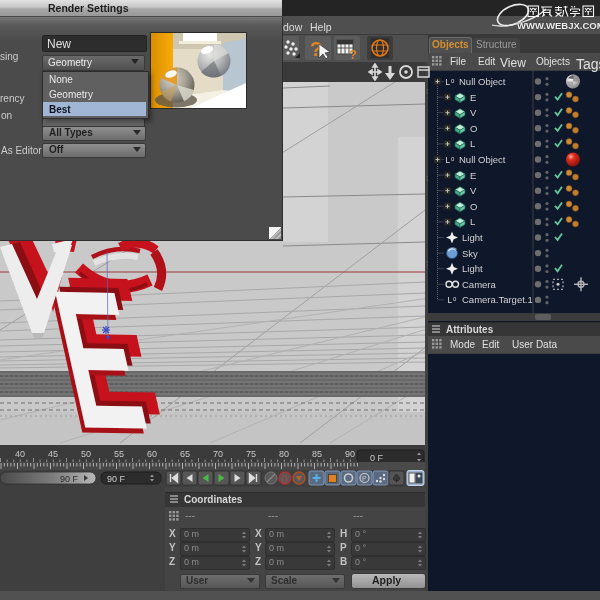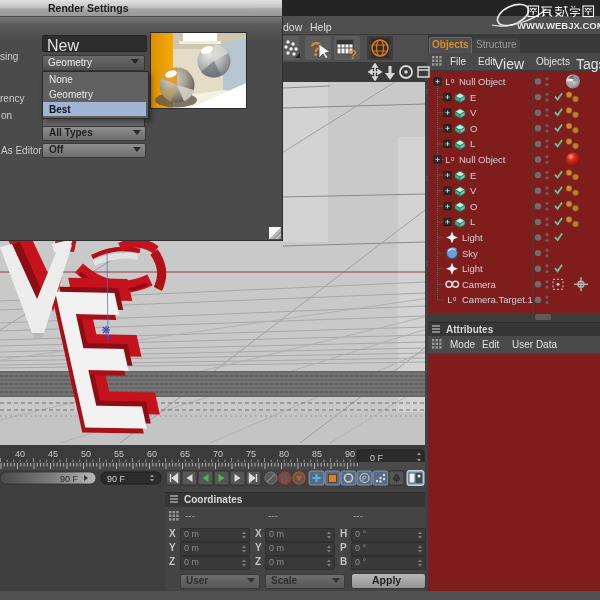--- a/index.html
+++ b/index.html
@@ -185,21 +185,21 @@
   <g stroke="#6a6a6a" stroke-width="1">
       <line x1="1.5" y1="28" x2="6.5" y2="28"></line>
       <line x1="1.5" y1="31" x2="6.5" y2="31"></line>
   <line x1="1.5" y1="115" x2="6.5" y2="115"></line>
       <line x1="1.5" y1="118" x2="6.5" y2="118"></line>
   <line x1="1.5" y1="200" x2="6.5" y2="200"></line>
       <line x1="1.5" y1="203" x2="6.5" y2="203"></line>
     </g>
 </svg>
 
-<div class="abs" style="left:428px;top:34px;width:172px;height:566px;background:#7f1d1d;">
+<div class="abs" style="left:428px;top:34px;width:172px;height:566px;background:#0f172a;">
 
   <div class="abs" style="left:0;top:0;width:172px;height:19px;background:#393939;"></div>
   <div class="abs" style="left:1px;top:2.5px;width:41px;height:16px;background:#4f4f4f;border:1px solid #6a6a6a;border-bottom:none;border-radius:3px 3px 0 0;"></div>
   <div class="abs" style="left:4px;top:5px;font-size:10px;font-weight:bold;color:#d78f2e;">Objects</div>
   <div class="abs" style="left:44px;top:3.5px;width:48px;height:15px;background:#434343;border-radius:3px 3px 0 0;"></div>
   <div class="abs" style="left:48px;top:5px;font-size:10px;color:#9b9b9b;">Structure</div>
 
   <div class="abs" style="left:0;top:19px;width:172px;height:17px;background:#4a4a4a;border-bottom:1px solid #3c3c3c;"></div>
   <svg class="abs" style="left:4px;top:22px;" width="12" height="12">
     <g fill="#9a9a9a">
@@ -209,21 +209,21 @@
     <rect x="0" y="3.6" width="2.4" height="2.4"></rect>
         <rect x="3.6" y="3.6" width="2.4" height="2.4"></rect>
         <rect x="7.2" y="3.6" width="2.4" height="2.4"></rect>
     <rect x="0" y="7.2" width="2.4" height="2.4"></rect>
         <rect x="3.6" y="7.2" width="2.4" height="2.4"></rect>
         <rect x="7.2" y="7.2" width="2.4" height="2.4"></rect>
       </g>
   </svg>
   <div class="abs" style="left:22px;top:22px;font-size:10px;color:#e0e0e0;">File</div>
   <div class="abs" style="left:50px;top:22px;font-size:10px;color:#e0e0e0;">Edit</div>
-  <div class="abs" style="left:66px;top:22px;font-size:14px;color:#e0e0e0;">View</div>
+  <div class="abs" style="left:72px;top:22px;font-size:12px;color:#e0e0e0;">View</div>
   <div class="abs" style="left:108px;top:22px;font-size:10px;color:#e0e0e0;">Objects</div>
   <div class="abs" style="left:148px;top:22px;font-size:14px;color:#e0e0e0;">Tags</div>
 
   <div class="abs" style="left:0;top:279px;width:172px;height:8px;background:#3c3c3c;"></div>
   <div class="abs" style="left:107px;top:280px;width:16px;height:6px;background:#5d5d5d;border-radius:2px;"></div>
 
   <div class="abs" style="left:0;top:288px;width:172px;height:14px;background:#363636;border-top:1px solid #2a2a2a;"></div>
   <svg class="abs" style="left:4px;top:291px;" width="10" height="10">
     <g fill="#8a8a8a">
         <rect x="0" y="0" width="8" height="2"></rect>
@@ -805,21 +805,21 @@
 <div class="abs" style="left:0;top:591px;width:600px;height:9px;background:#515151;"></div>
 
 <div class="abs" style="left:0;top:0;width:282px;height:240px;" id="dialog">
 
   <div class="abs" style="left:0;top:0;width:282px;height:16px;background:linear-gradient(#e2e2e2,#c6c6c6 45%,#a8a8a8 55%,#989898);border-bottom:1px solid #4a4a4a;"></div>
   <div class="abs" style="left:42px;top:2px;font-size:10.5px;color:#1c1c1c;font-weight:bold;margin-left:6px;">Render Settings</div>
 
   <div class="abs" style="left:0;top:17px;width:282px;height:223px;background:linear-gradient(#787878,#5a5a5a 8px,#4b4b4b 24px,#4b4b4b);border-right:1px solid #2e2e2e;border-bottom:1px solid #2e2e2e;"></div>
 
   <div class="abs" style="left:42px;top:35px;width:103px;height:15px;background:#2d2d2d;border-radius:2px;border:1px solid #242424;"></div>
-  <div class="abs" style="left:47px;top:37px;font-size:16px;color:#e0e0e0;">New</div>
+  <div class="abs" style="left:47px;top:37px;font-size:12px;color:#e0e0e0;">New</div>
 
   <div class="abs" style="left:0px;top:51px;font-size:10px;color:#cccccc;">sing</div>
 
   <div class="abs" style="left:42px;top:55px;width:101px;height:14px;background:linear-gradient(#6a6a6a,#505050);border-radius:2px;border:1px solid #383838;"></div>
   <div class="abs" style="left:48px;top:56.5px;font-size:10px;color:#ececec;">Geometry</div>
   <div class="abs" style="left:131px;top:59px;width:0;height:0;border-left:4px solid transparent;border-right:4px solid transparent;border-top:5px solid #252525;"></div>
 
   <div class="abs" style="left:0px;top:93px;font-size:10px;color:#cccccc;">rency</div>
   <div class="abs" style="left:1px;top:110px;font-size:10px;color:#cccccc;">on</div>
 

